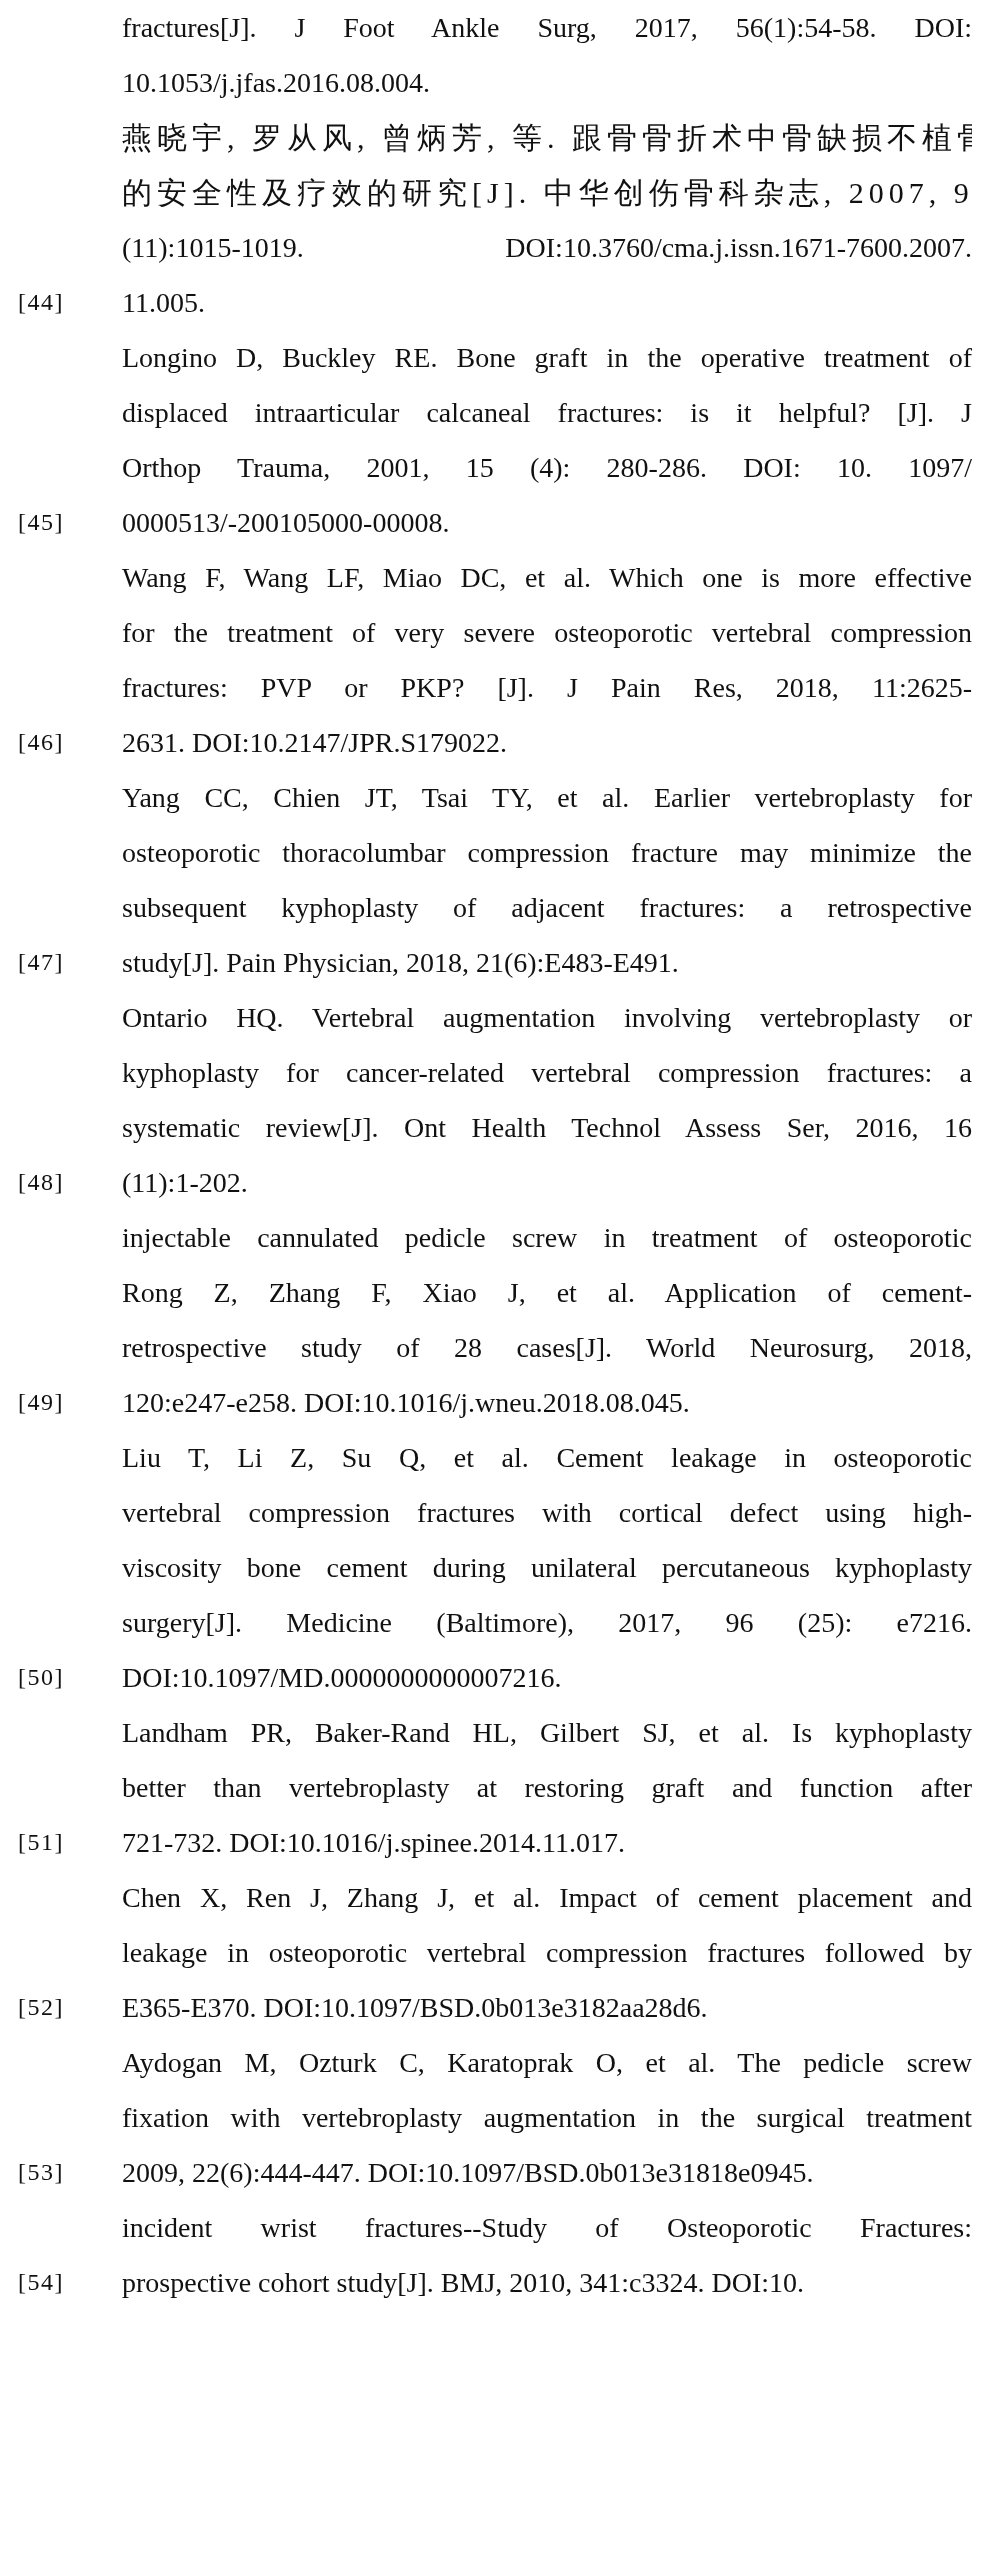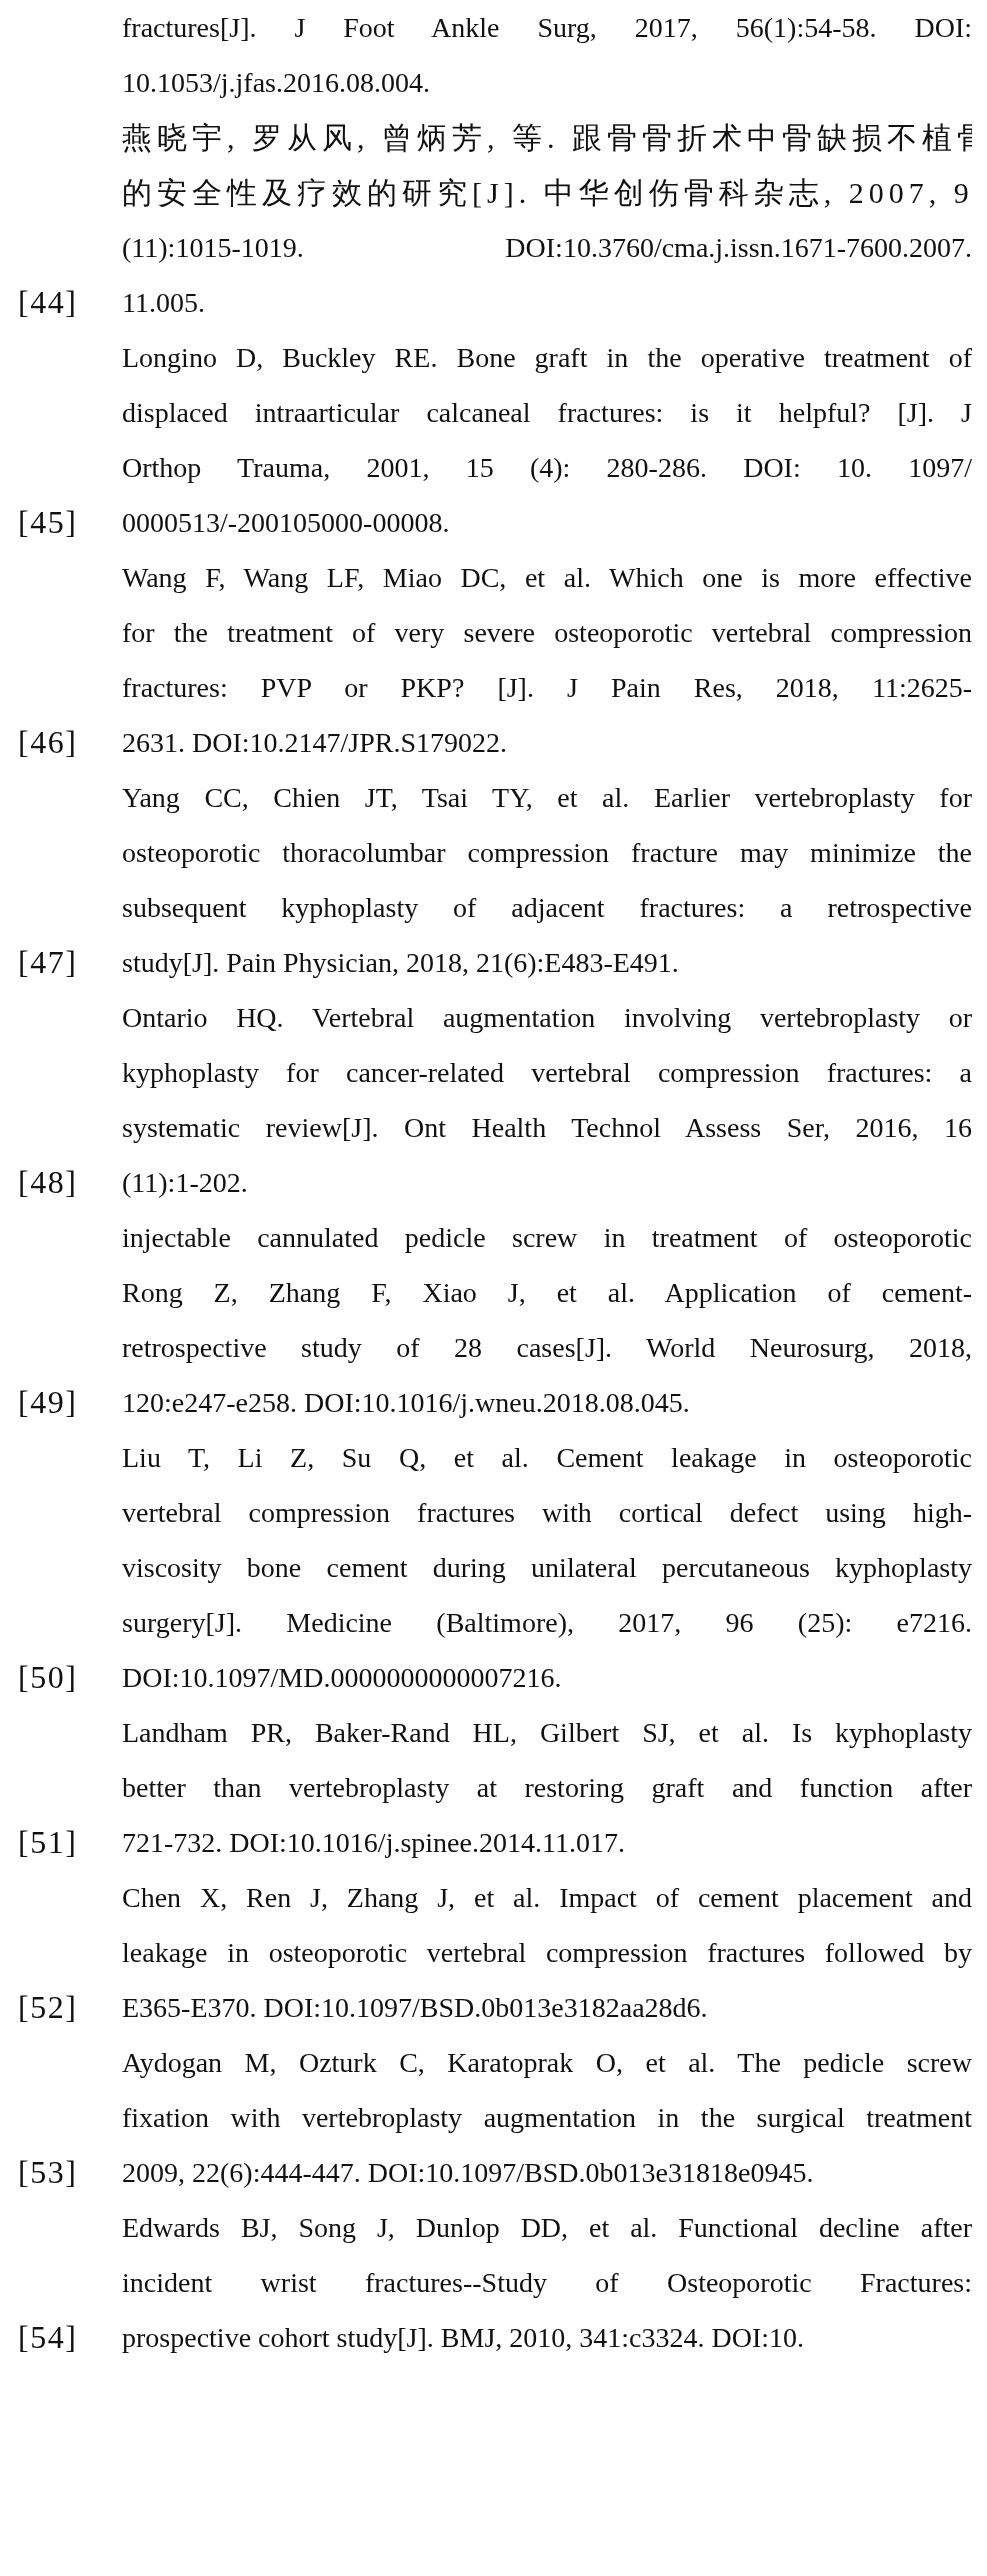--- a/index.html
+++ b/index.html
@@ -21,21 +21,21 @@
     padding: 0 15px 0 18px;
     background: #ffffff;
   }
   .ref {
     display: flex;
     align-items: flex-end;
   }
   .ref-label {
     width: 104px;
     flex-shrink: 0;
-    font-size: 32px;
+    font-size: 24px;
     line-height: 55px;
     height: 55px;
     letter-spacing: 1.5px;
     white-space: nowrap;
   }
   .ref-body {
     flex: 1 1 auto;
     min-width: 0;
   }
   .line {
@@ -163,20 +163,19 @@
     <div class="ref-body">
           <div class="line">Aydogan M, Ozturk C, Karatoprak O, et al. The pedicle screw</div>
           <div class="line">fixation with vertebroplasty augmentation in the surgical treatment</div>
           <div class="line last">2009, 22(6):444-447. DOI:10.1097/BSD.0b013e31818e0945.</div>
         </div>
   </div>
 
   <div class="ref">
     <div class="ref-label">[54]</div>
     <div class="ref-body">
-          <div class="line">Edwards BJ, Song J, Dunlop DD, et al. Functional decline after</div>
           <div class="line">incident wrist fractures--Study of Osteoporotic Fractures:</div>
           <div class="line last">prospective cohort study[J]. BMJ, 2010, 341:c3324. DOI:10.</div>
         </div>
   </div>
 </div>
 </div>
 
 
 </body></html>

